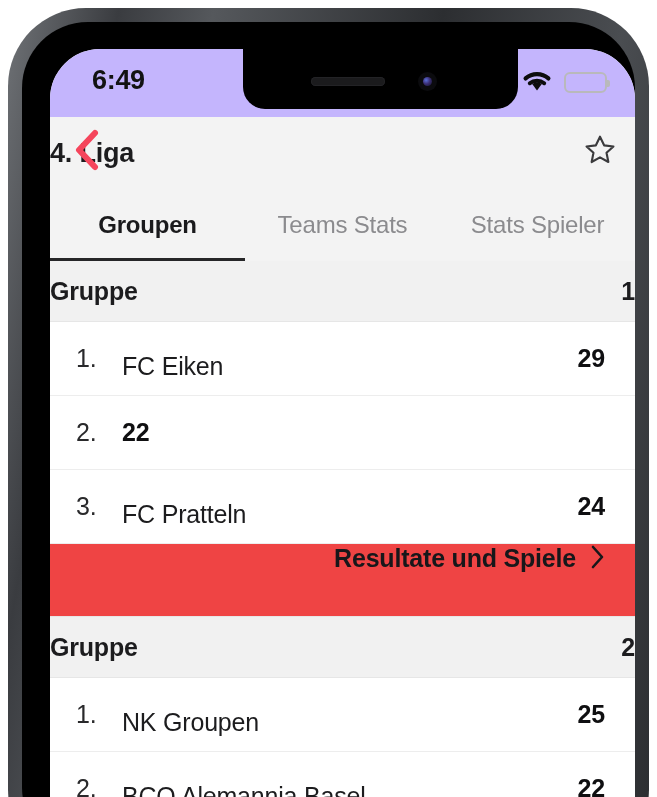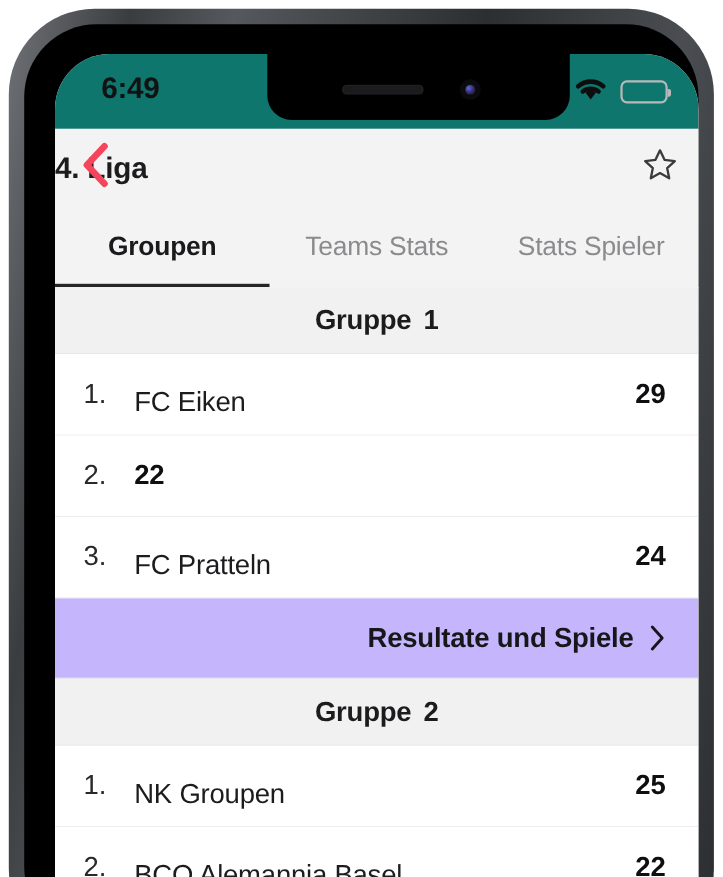--- a/index.html
+++ b/index.html
@@ -88,21 +88,21 @@
     background: radial-gradient(circle at 35% 35%, #5b6fd8 0%, #3b2f76 45%, #141228 100%);
   }
 
   
   #status-bar {
     position: absolute;
     left: 0;
     top: 0;
     width: 585px;
     height: 68px;
-    background: #0f766e;
+    background: #c4b5fd;
     z-index: 20;
   }
   #status-time {
     position: absolute;
     left: 42px;
     top: 16px;
     font-size: 27px;
     font-weight: bold;
     color: #121212;
     letter-spacing: -0.3px;
@@ -240,21 +240,21 @@
     height: 594px;
     background: #ffffff;
     overflow: hidden;
   }
   .group-header {
     height: 60px;
     background: #f1f1f1;
     border-bottom: 1px solid #e6e6e6;
     display: flex;
     align-items: center;
-    justify-content: center;
+    justify-content: space-between;
     font-size: 25px;
     font-weight: bold;
     color: #1c1c1e;
     letter-spacing: -0.2px;
   }
   .group-header .grp-num {
     margin-left: 11px;
   }
   .team-row {
     height: 74px;
@@ -279,23 +279,23 @@
     margin-top: 16px;
   }
   .team-points {
     font-size: 25px;
     font-weight: bold;
     color: #0f0f11;
     letter-spacing: -0.2px;
   }
   .results-row {
     height: 73px;
-    background: #c4b5fd;
-    display: flex;
-    align-items: center;
+    background: #ef4444;
+    display: flex;
+    align-items: flex-start;
     justify-content: flex-end;
     padding: 0 30px 0 26px;
     box-sizing: border-box;
     border-bottom: 1px solid #e6e6e6;
   }
   .results-label {
     font-size: 25px;
     font-weight: bold;
     color: #17171a;
     letter-spacing: -0.2px;

